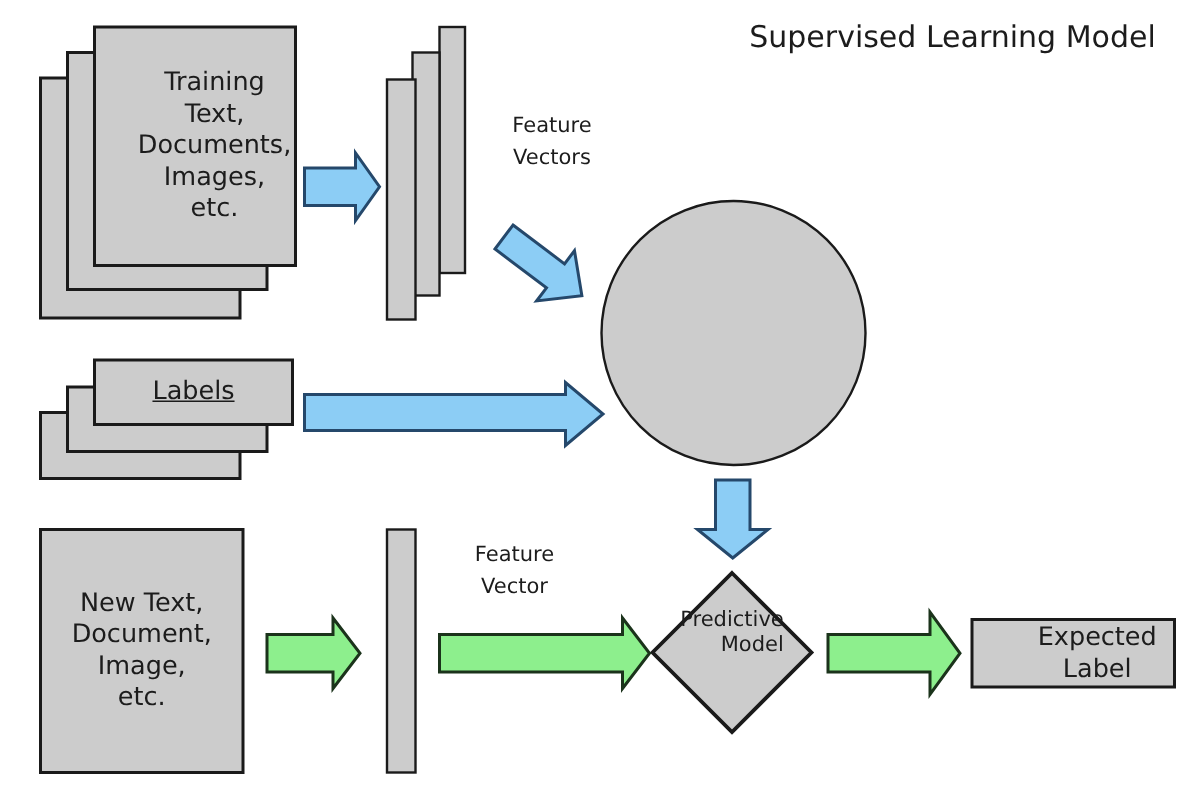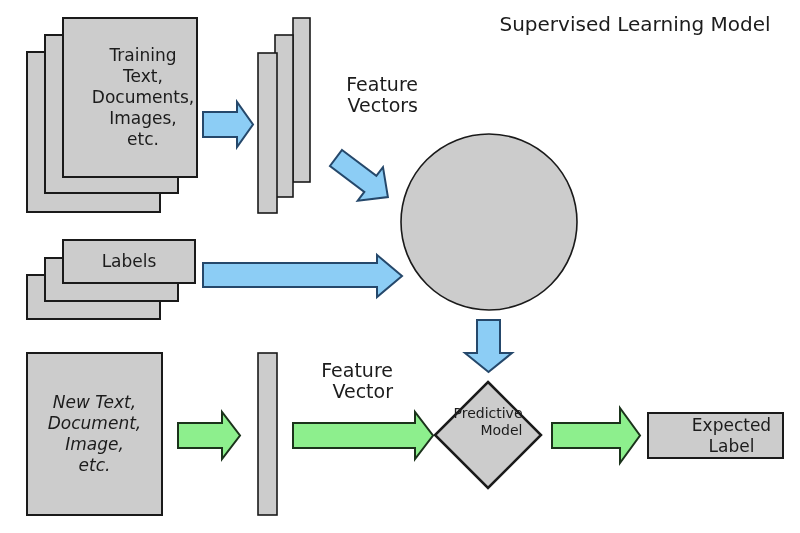--- a/index.html
+++ b/index.html
@@ -21,30 +21,30 @@
   .shape{fill:var(--shape-fill);stroke:var(--shape-stroke);stroke-width:2;}
   .shape-thin{fill:var(--shape-fill);stroke:var(--shape-stroke);stroke-width:1.6;}
   .diamond{fill:var(--shape-fill);stroke:var(--shape-stroke);stroke-width:2.5;}
   .arrow-blue{fill:var(--arrow-train-fill);stroke:var(--arrow-train-stroke);stroke-width:2;stroke-linejoin:miter;}
   .arrow-green{fill:var(--arrow-predict-fill);stroke:var(--arrow-predict-stroke);stroke-width:2;stroke-linejoin:miter;}
 
   .txt{position:absolute;color:var(--text);white-space:pre-line;text-align:center;}
   .txt-center{display:flex;align-items:center;justify-content:center;}
   .page-title{font-size:20px;line-height:30px;}
   .node-label{font-size:17px;line-height:21px;}
-  .free-label{font-size:19px;line-height:21px;text-align:right;}
+  .free-label{font-size:14px;line-height:21px;text-align:center;}
   .small-label{font-size:14px;line-height:17px;}
 
   
   #t-title{left:470px;top:9px;width:330px;height:30px;}
   #t-training{left:63px;top:18px;width:160px;height:159px;}
   #t-featvecs{left:318px;top:74px;width:100px;}
-  #t-labels{left:63px;top:240px;width:132px;height:43px;}
+  #t-labels{left:63px;top:240px;width:132px;height:43px;text-decoration:underline;}
   #t-ml{left:399px;top:182px;width:180px;height:80px;}
-  #t-newinput{left:27px;top:353px;width:135px;height:162px;font-style:italic;}
+  #t-newinput{left:27px;top:353px;width:135px;height:162px;}
   #t-featvec{left:293px;top:360px;width:100px;}
   #t-predictive{left:435px;top:372px;width:106px;height:100px;text-align:right;}
   #t-expected{left:664px;top:413px;width:135px;height:45px;}
 </style>
 </head>
 <body>
 
 <div class="stage">
 
   <svg width="800" height="533" viewBox="0 0 800 533">

